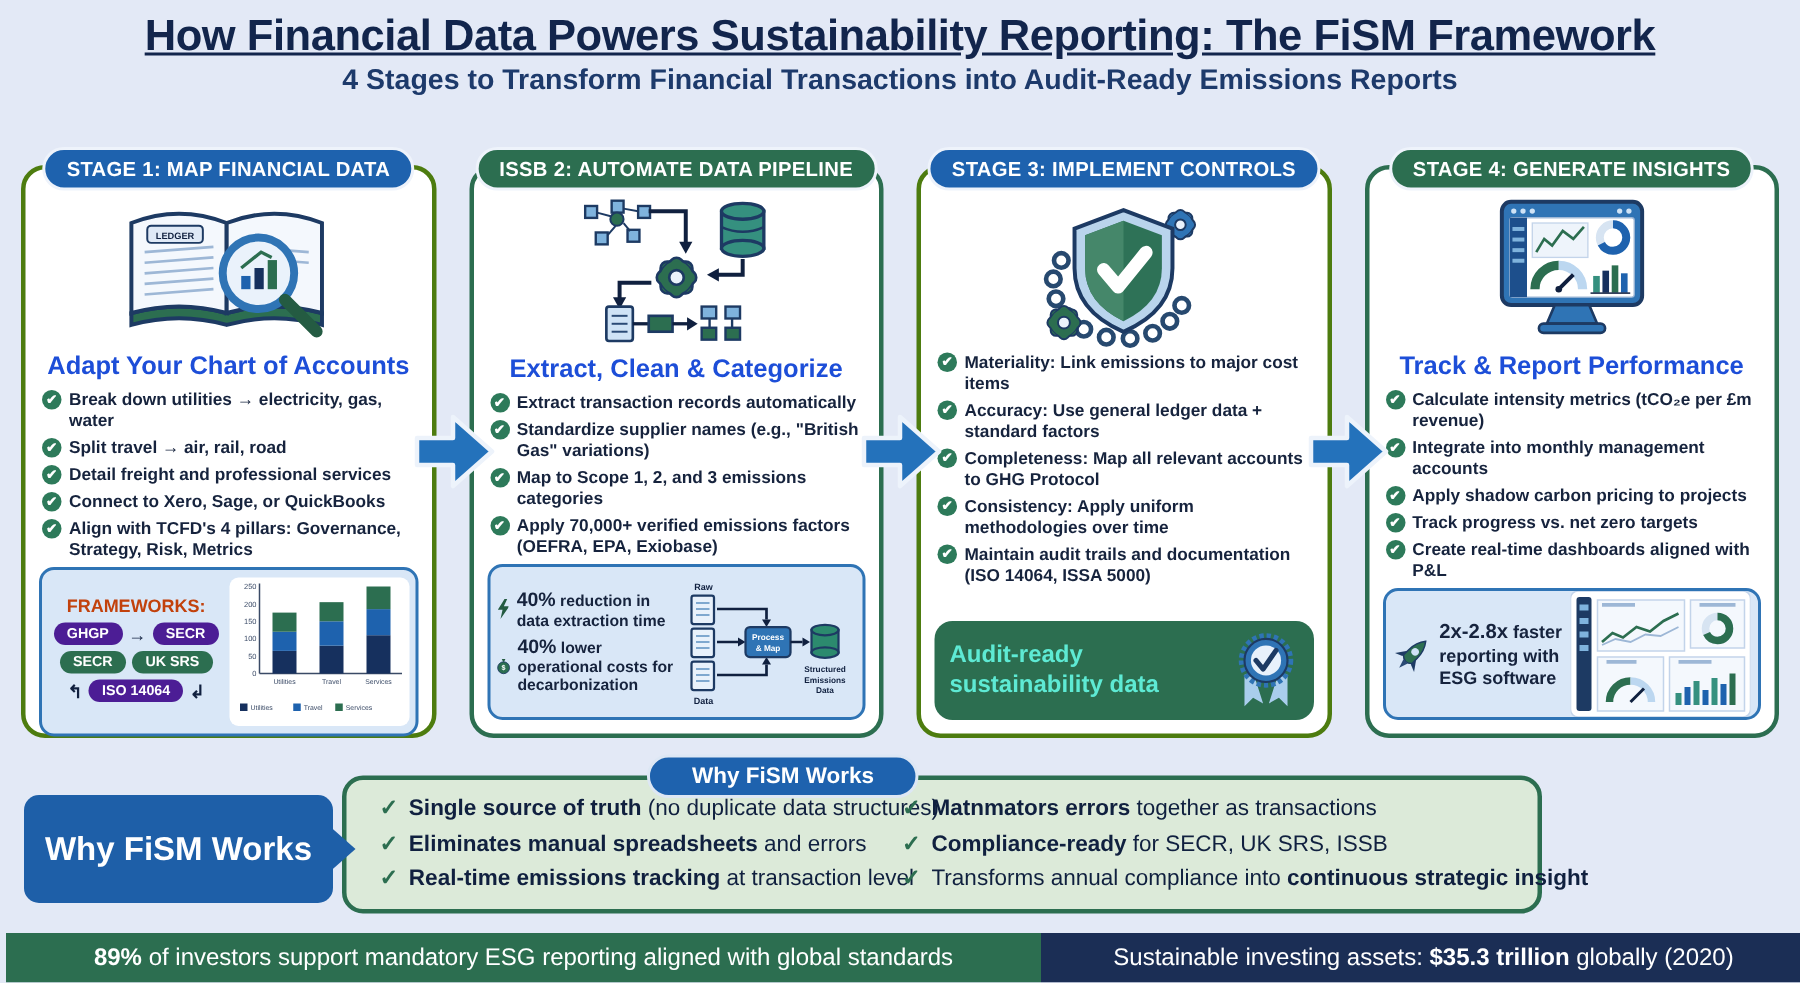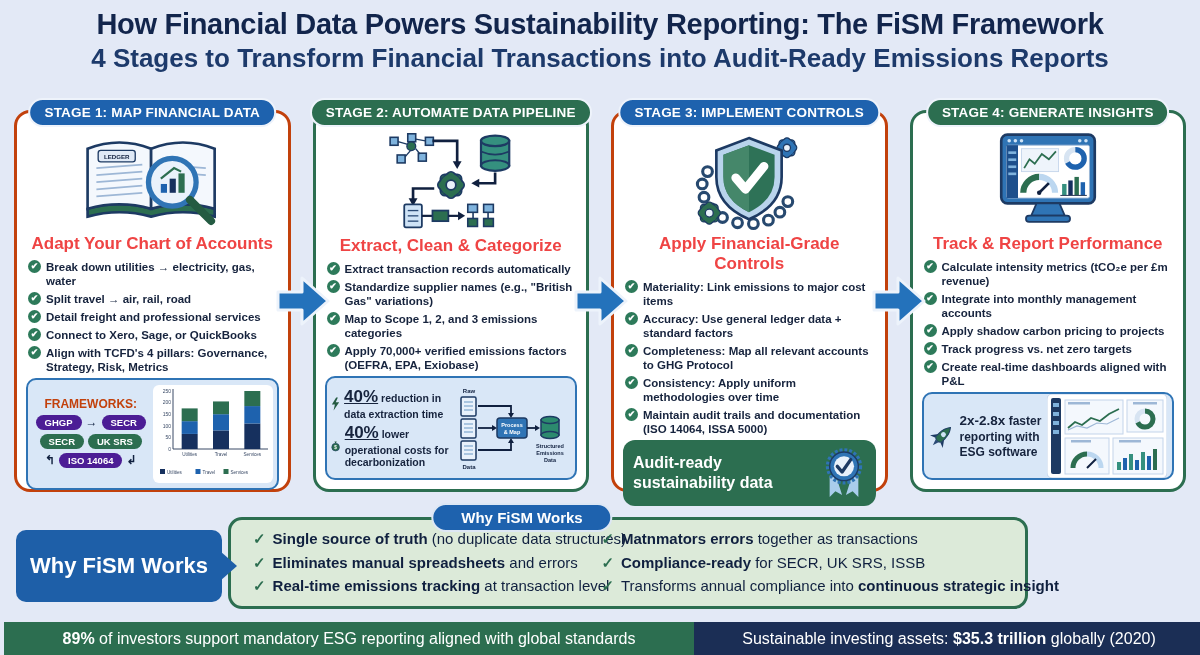--- a/index.html
+++ b/index.html
@@ -1,60 +1,60 @@
 <!DOCTYPE html>
 <html><head>
 <meta charset="utf-8">
 <style>
   html,body{margin:0;padding:0;}
   body{width:1200px;height:655px;position:relative;overflow:hidden;
        background:#e3e9f6;font-family:"Liberation Sans",sans-serif;color:#152a52;}
   
   .hdr{position:absolute;top:4px;left:0;width:1200px;text-align:center;}
-  .hdr .title{font-size:29px;font-weight:800;letter-spacing:-0.3px;color:#12254c;margin:4px 0 2px;}
-  .hdr .subtitle{font-size:26px;font-weight:600;color:#1d3a6b;margin:0;}
+  .hdr .title{font-size:29px;font-weight:800;letter-spacing:-0.3px;color:#12254c;margin:4px 0 2px;text-decoration:underline;}
+  .hdr .subtitle{font-size:19px;font-weight:600;color:#1d3a6b;margin:0;}
   
   .row{position:absolute;top:110px;left:14px;width:1172px;display:grid;
        grid-template-columns:repeat(4,1fr);column-gap:22px;}
   .card{position:relative;background:#fff;border-radius:16px;height:382px;box-sizing:border-box;
         padding:16px 9px 9px;display:flex;flex-direction:column;}
-  .card.blue{border:3px solid #c2410c}
+  .card.blue{border:3px solid #4d7c0f}
   .card.green{border:3px solid #2c6e50}
   .tab{position:absolute;top:-15px;left:50%;transform:translateX(-50%);white-space:nowrap;
        color:#fff;font-weight:700;font-size:13.5px;padding:5px 14px;border-radius:16px;
        border:2px solid #eef3fb;letter-spacing:.2px;}
   .tab.blue{background:#1e62ae}
   .tab.green{background:#2c6e50}
   .icon-wrap{height:106px;display:flex;align-items:center;justify-content:center;}
-  .card h3{margin:3px 0 6px;text-align:center;font-size:17px;font-weight:800;color:#ef4444;}
+  .card h3{margin:3px 0 6px;text-align:center;font-size:17px;font-weight:800;color:#1d4ed8;}
   ul.blist{list-style:none;margin:0;padding:0 0 0 2px;}
   .blist li{display:flex;gap:5px;font-size:11.5px;font-weight:600;color:#16233d;line-height:1.22;margin-bottom:4px;}
   .chk{flex:0 0 13px;width:13px;height:13px;border-radius:50%;background:#2d7a5a;color:#fff;
        font-size:9px;line-height:13px;text-align:center;margin-top:0;}
   .bottombox{margin-top:auto;background:#d9e7f7;border:2px solid #2f74b5;border-radius:10px;}
   
   .fw{display:flex;padding:5px 4px;gap:3px;align-items:center;}
   .fw-left{flex:1;min-width:0;}
   .fw-label{font-size:12px;font-weight:800;color:#c2410c;text-align:center;margin-bottom:4px;}
   .pill-row{display:flex;align-items:center;justify-content:center;gap:4px;margin-bottom:4px;}
   .pill{color:#fff;font-weight:700;font-size:9.5px;padding:2px 9px;border-radius:9px;white-space:nowrap;}
   .pill.blue{background:#4c1d95}
   .pill.green{background:#2c6e50}
   .fwarrow{font-weight:700;color:#10203f;font-size:12px;line-height:1;}
   .chart-panel{background:#fff;border-radius:6px;padding:1px;}
   
   .s2{display:flex;padding:6px 4px;gap:2px;align-items:center;}
   .s2-left{flex:1;min-width:0;}
   .stat{display:flex;gap:5px;align-items:center;margin:3px 0;}
   .stat p{margin:0;font-size:10.5px;font-weight:700;color:#16233d;line-height:1.2;}
-  .stat b{font-size:17px;font-weight:800;text-decoration:underline;}
+  .stat b{font-size:13px;font-weight:800;}
   
   .audit{margin-top:auto;background:#2c6e50;border-radius:12px;display:flex;align-items:center;
          padding:7px 10px;gap:6px;}
-  .audit-text{color:#ffffff;font-weight:800;font-size:16px;line-height:1.25;flex:1;}
+  .audit-text{color:#5eead4;font-weight:800;font-size:16px;line-height:1.25;flex:1;}
   
   .s4{display:flex;padding:0 5px;gap:5px;align-items:center;}
   .s4 p{margin:0;font-size:12px;font-weight:800;color:#16233d;line-height:1.25;flex:1;}
   .s4 b{font-size:13.5px;}
   
   .flow-arrow{position:absolute;z-index:4;}
   
   .why{position:absolute;top:503px;left:16px;width:1012px;height:112px;}
   .why-pill{position:absolute;top:0;left:50%;transform:translateX(-50%);background:#1e62ae;color:#fff;
             font-size:15px;font-weight:700;padding:4px 28px;border-radius:16px;z-index:3;
@@ -193,21 +193,21 @@
               <rect x="41.5" y="83" width="5" height="5" fill="#1e62ae"></rect>
               <text x="48.5" y="87.6" font-size="4.6" fill="#3a4a66">Travel</text>
               <rect x="69.5" y="83" width="5" height="5" fill="#2c6e50"></rect>
               <text x="76.5" y="87.6" font-size="4.6" fill="#3a4a66">Services</text>
             </svg>
         </div>
       </div>
     </section>
 
     <section class="card green">
-      <div class="tab green">STAGE 2: AUTOMATE DATA PIPELINE</div>
+      <div class="tab green">ISSB 2: AUTOMATE DATA PIPELINE</div>
       <div class="icon-wrap">
         <svg width="150" height="102" viewBox="0 0 170 115">
           <g fill="#7fb3dd" stroke="#1d3a63" stroke-width="1.8">
             <rect x="16" y="8" width="9" height="9"></rect>
               <rect x="36" y="4" width="9" height="9"></rect>
             <rect x="56" y="8" width="9" height="9"></rect>
               <rect x="24" y="28" width="9" height="9"></rect>
             <rect x="48" y="26" width="9" height="9"></rect>
           </g>
           <circle cx="40" cy="18" r="5" fill="#2c6e50" stroke="#1d3a63" stroke-width="1.5"></circle>
@@ -364,21 +364,20 @@
             <rect x="30" y="85" width="20" height="20" rx="4" transform="rotate(45 40 95)"></rect>
             <circle cx="40" cy="95" r="10" stroke="none"></circle>
           </g>
           <circle cx="40" cy="95" r="4.5" fill="#eaf2fb" stroke="#1d3a63" stroke-width="1.5"></circle>
           <path d="M85 10 L122 24 V54 Q122 86 85 102 Q48 86 48 54 V24 Z" fill="#b9d4ec" stroke="#1d3a63" stroke-width="3"></path>
           <path d="M85 18 L114 29 V54 Q114 80 85 94 Q56 80 56 54 V29 Z" fill="#2e7257"></path>
           <path d="M85 18 L85 94 Q56 80 56 54 V29 Z" fill="#45876a"></path>
           <polyline points="70,55 81,68 102,42" fill="none" stroke="#ffffff" stroke-width="10" stroke-linecap="round" stroke-linejoin="round"></polyline>
         </svg>
       </div>
-      <h3>Apply Financial-Grade Controls</h3>
       <ul class="blist">
         <li>
             <span class="chk">✔</span>
             <span>Materiality: Link emissions to major cost items</span>
           </li>
         <li>
             <span class="chk">✔</span>
             <span>Accuracy: Use general ledger data + standard factors</span>
           </li>
         <li>

